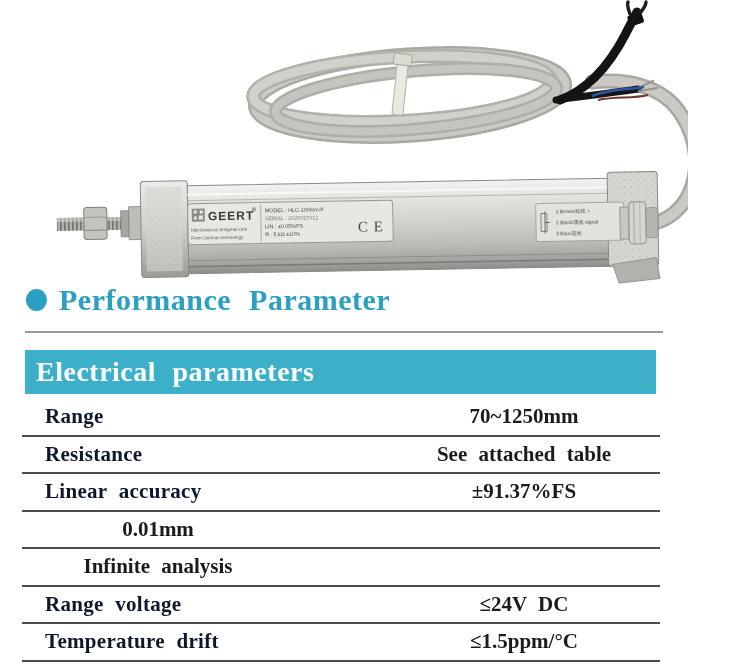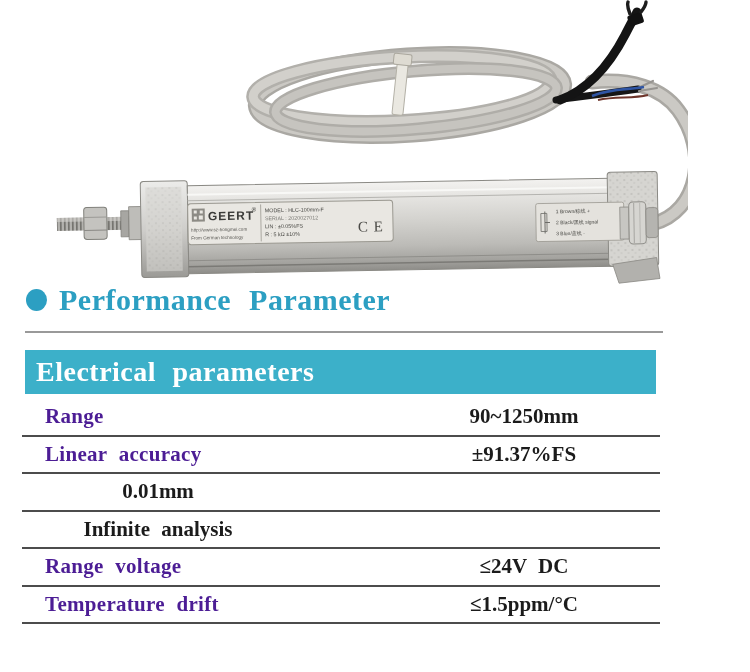--- a/index.html
+++ b/index.html
@@ -44,21 +44,21 @@
   }
   
   .spec-table{margin:5px 28px 0 22px;}
   .spec-row{
     height:35.5px;
     border-bottom:2px solid var(--table-line);
     display:flex;align-items:center;
   }
   .spec-label{
     flex:1 1 auto;padding-left:23px;
-    font-size:21px;font-weight:bold;color:#4c1d95;
+    font-size:21px;font-weight:bold;color:#0f172a;
     word-spacing:6px;letter-spacing:0.3px;white-space:nowrap;
   }
   .spec-value{
     flex:0 0 272px;text-align:center;
     font-size:21px;font-weight:bold;color:#1b1b1b;
     word-spacing:6px;white-space:nowrap;
   }
 </style>
 </head>
 <body>
@@ -194,21 +194,25 @@
   </div>
   <div class="rule"></div>
 
   <div class="banner">
     <span class="banner-text">Electrical parameters</span>
   </div>
 
   <div class="spec-table">
     <div class="spec-row">
       <span class="spec-label">Range</span>
-      <span class="spec-value">90~1250mm</span>
+      <span class="spec-value">70~1250mm</span>
+    </div>
+    <div class="spec-row">
+      <span class="spec-label">Resistance</span>
+      <span class="spec-value">See attached table</span>
     </div>
     <div class="spec-row">
       <span class="spec-label">Linear accuracy</span>
       <span class="spec-value">±91.37%FS</span>
     </div>
     <div class="spec-row">
       <span class="spec-value">0.01mm</span>
     </div>
     <div class="spec-row">
       <span class="spec-value">Infinite analysis</span>

